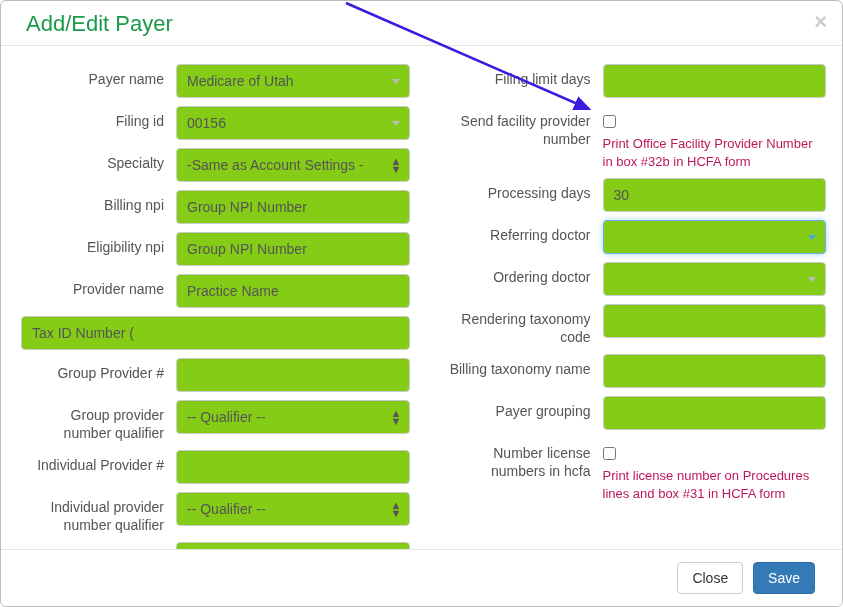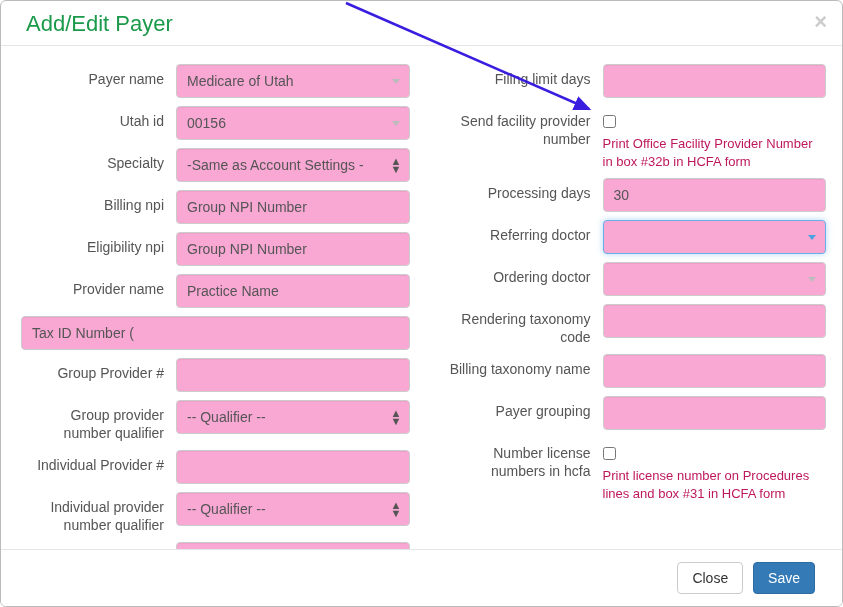--- a/index.html
+++ b/index.html
@@ -62,21 +62,21 @@
     position: relative;
   }
   .input, .select {
     width: 100%;
     height: 34px;
     padding: 6px 28px 6px 10px;
     border: 1px solid #ccc;
     border-radius: 4px;
     font-size: 14px;
     color: #555;
-    background: #f9a8d4;
+    background: #84cc16;
     box-shadow: inset 0 1px 1px rgba(0,0,0,0.05);
   }
   .input.highlight {
     border-color: #66afe9;
     box-shadow: 0 0 6px rgba(102,175,233,0.5);
   }
   .dropdown-icon {
     position: absolute;
     right: 8px;
     top: 50%;
@@ -162,21 +162,21 @@
         <input class="input" value="Medicare of Utah" style="">
         <span class="dropdown-icon">
           <svg width="12" height="12">
               <path d="M2 4 L6 9 L10 4 Z" fill="#bbb"></path>
             </svg>
         </span>
       </div>
     </div>
 
     <div class="form-row">
-      <div class="form-label">Utah id</div>
+      <div class="form-label">Filing id</div>
       <div class="form-control-wrap">
         <input class="input" value="00156" style="">
         <span class="dropdown-icon">
           <svg width="12" height="12">
               <path d="M2 4 L6 9 L10 4 Z" fill="#bbb"></path>
             </svg>
         </span>
       </div>
     </div>
 

